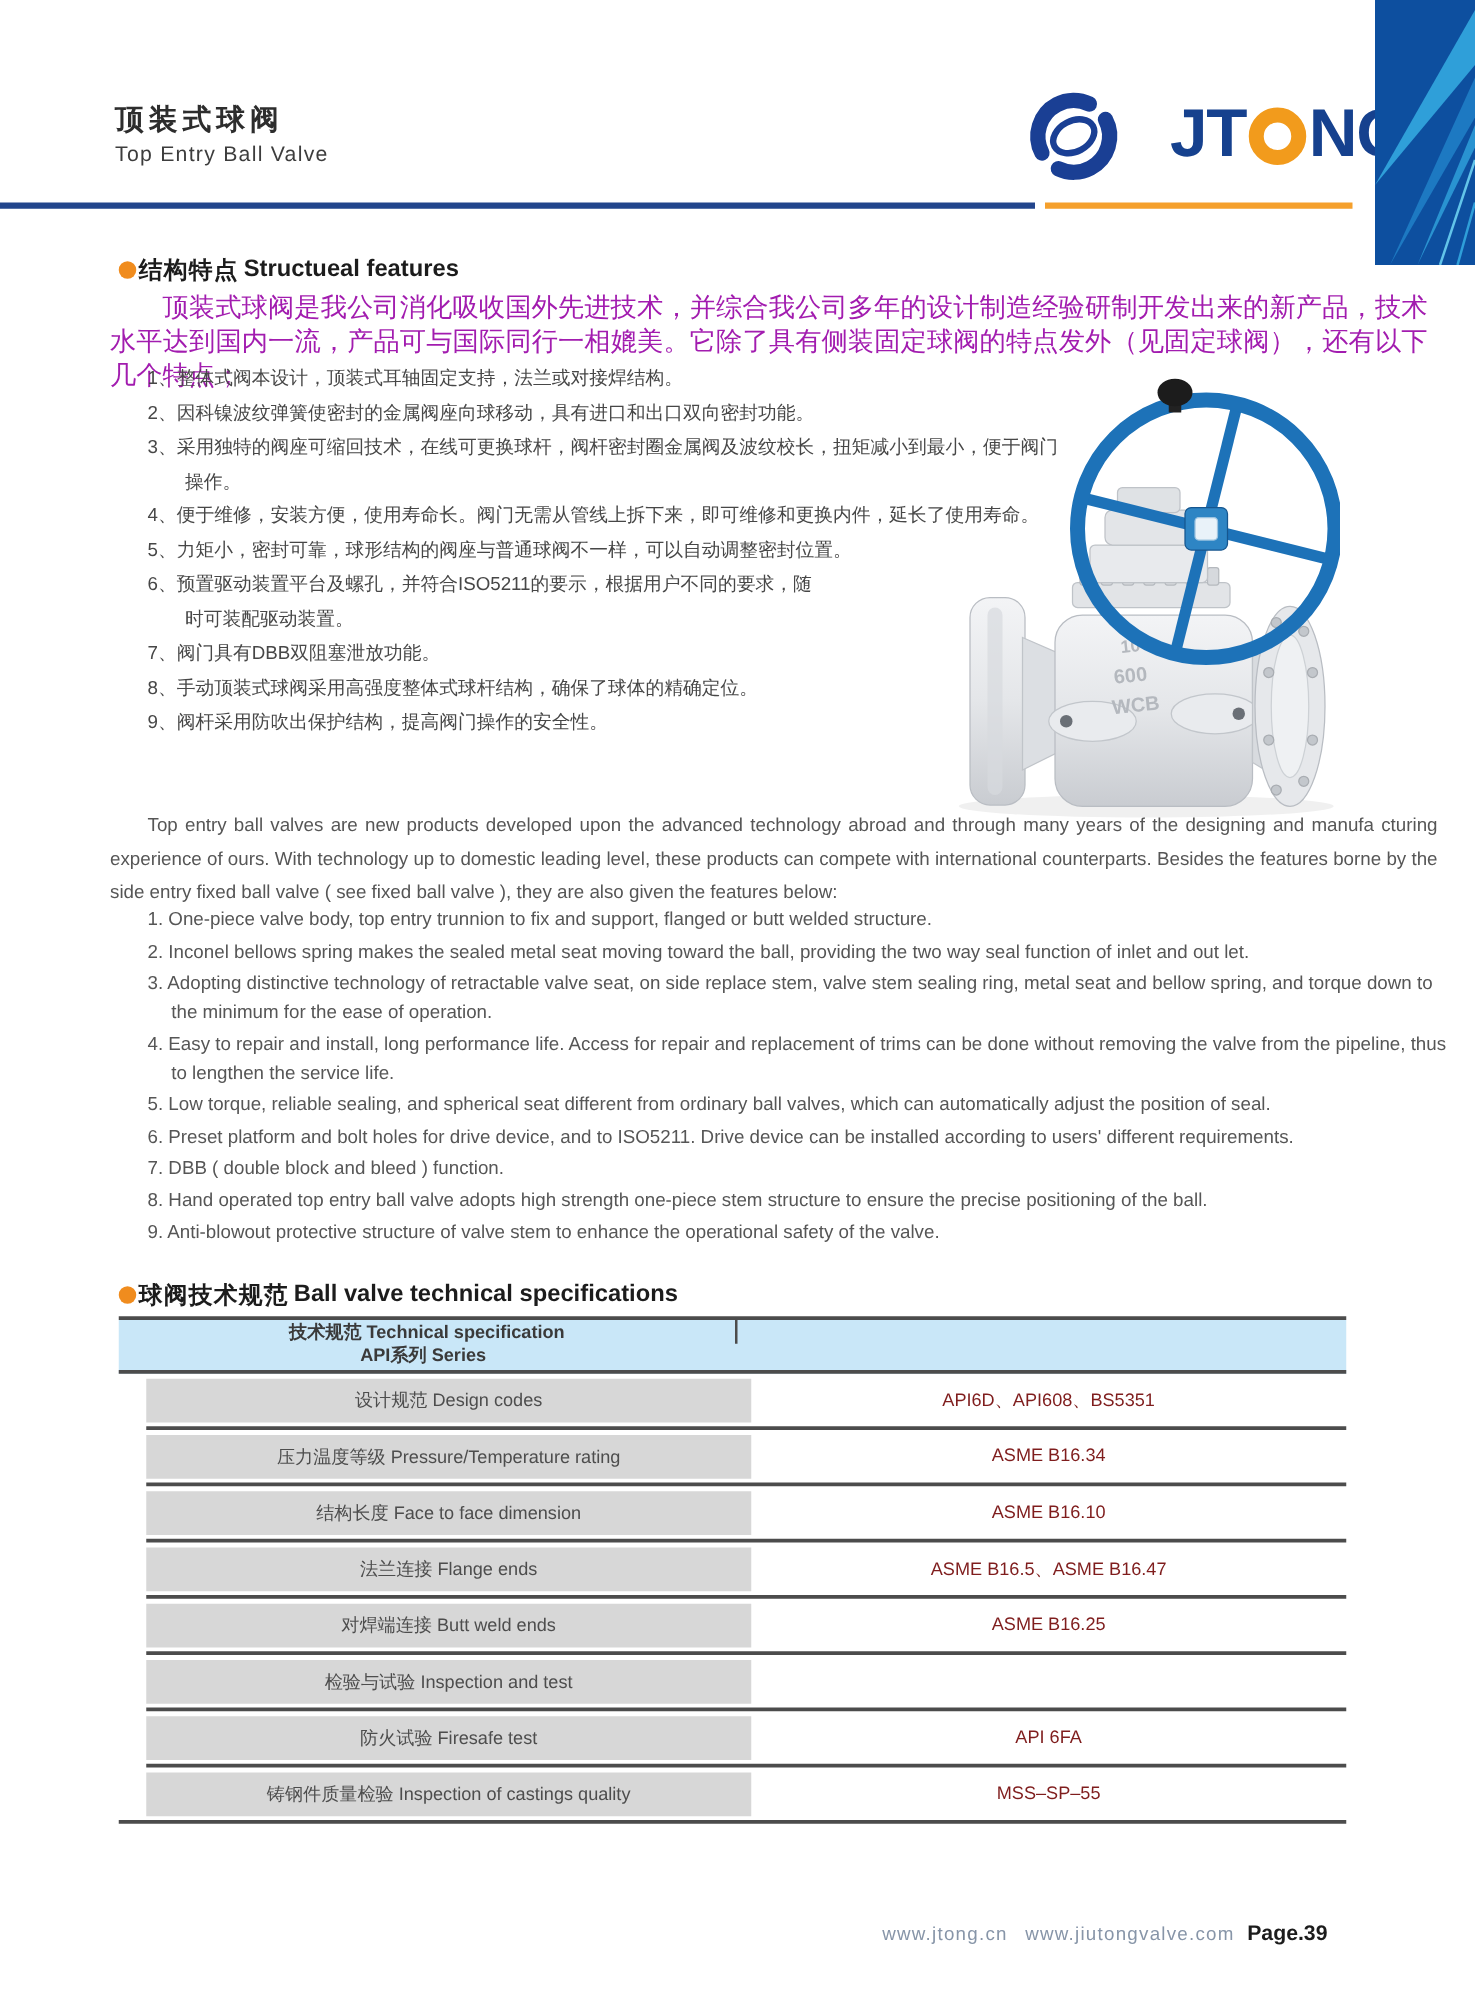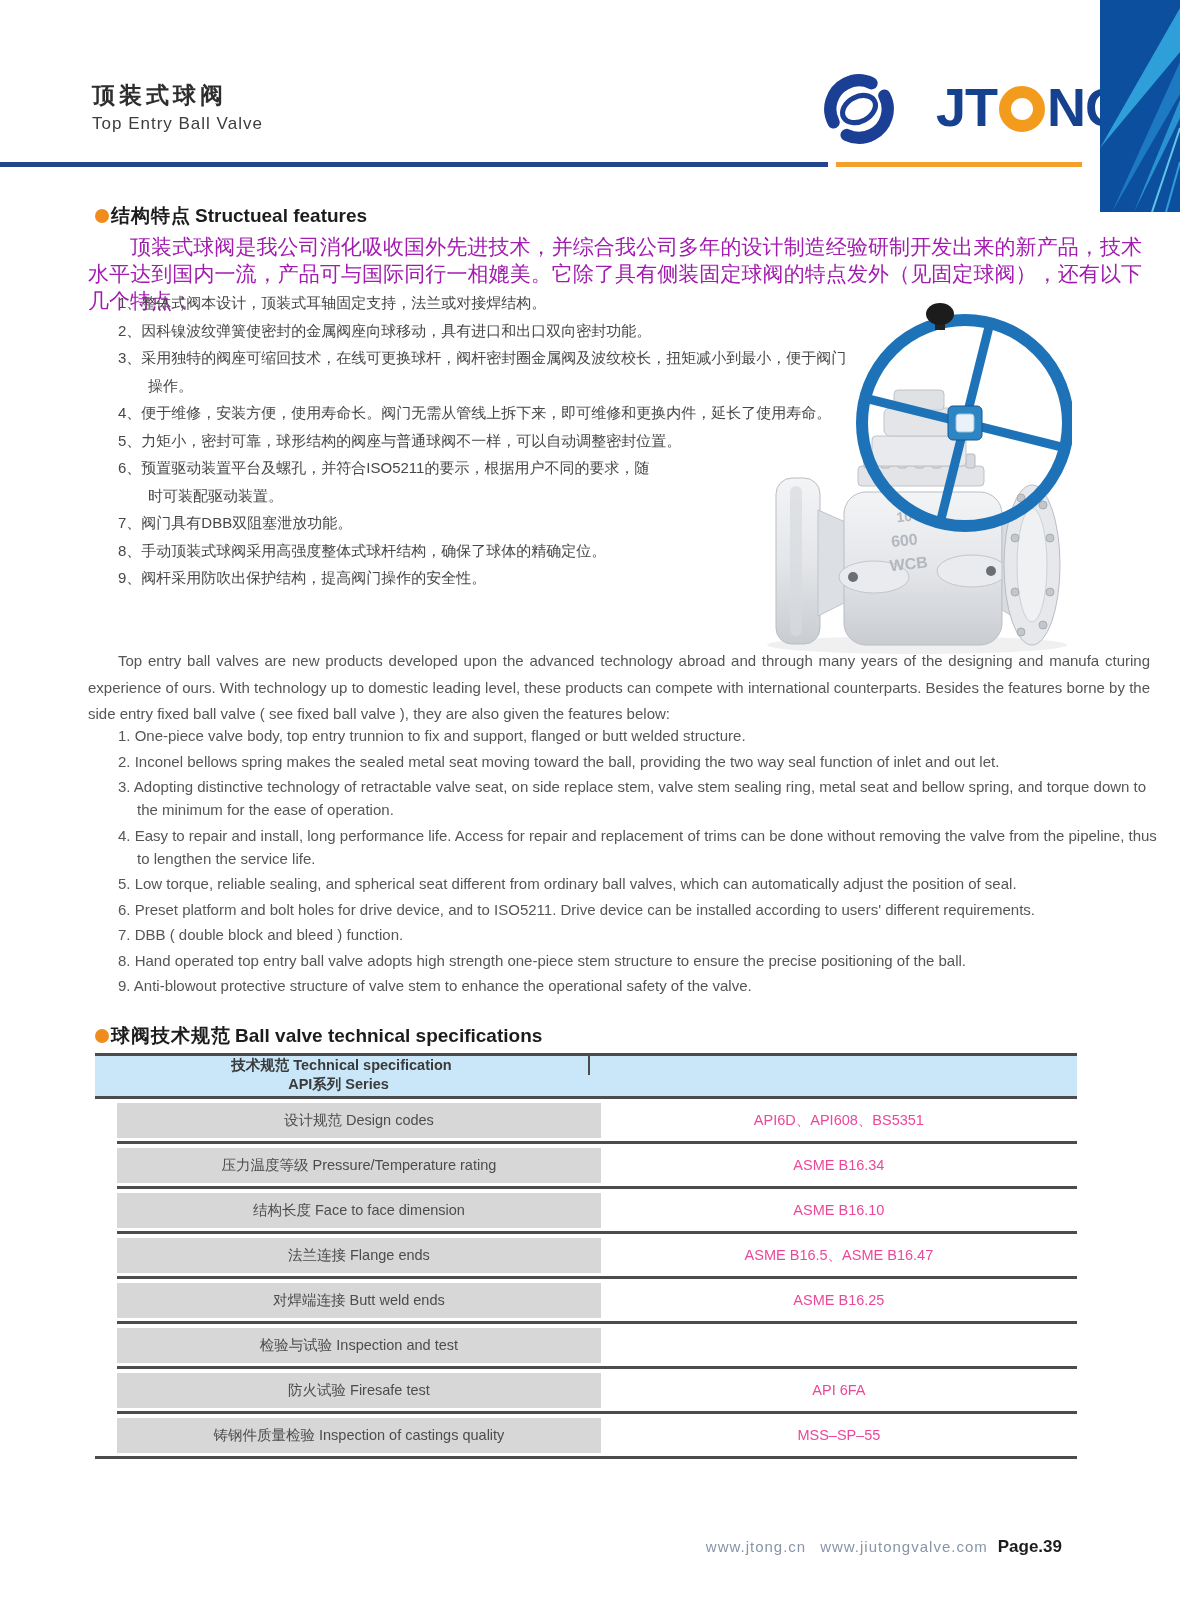--- a/index.html
+++ b/index.html
@@ -36,21 +36,21 @@
   
   .valve{position:absolute;left:732px;top:270px;width:340px;height:388px;}
   
   .spec-table{position:absolute;left:95px;top:1053px;width:982px;border-top:3px solid #4c4c4c;border-bottom:3px solid #4c4c4c;font-size:14.5px;color:#4d4d4d;}
   .spec-hrow{display:flex;height:40px;background:#c9e7f8;border-bottom:3px solid #4c4c4c;font-weight:bold;color:#3a3a3a;flex-direction:column;}
   .spec-hrow .c1{width:50.4%;display:flex;align-items:center;justify-content:center;border-right:2px solid #4c4c4c;box-sizing:border-box;}
   .spec-hrow .c2{width:49.6%;display:flex;align-items:center;justify-content:center;}
   .spec-row{display:flex;height:42px;border-bottom:3px solid #4c4c4c;margin-left:22px;}
   .spec-row:last-child{border-bottom:none;}
   .spec-row .c1{width:50.4%;background:#d7d7d7;margin:3.5px 0;display:flex;align-items:center;justify-content:center;box-sizing:border-box;}
-  .spec-row .c2{width:49.6%;display:flex;align-items:center;justify-content:center;color:#ec4899;}
+  .spec-row .c2{width:49.6%;display:flex;align-items:center;justify-content:center;color:#7f1d1d;}
   
   .footer{position:absolute;top:1537px;left:0;width:1062px;display:flex;justify-content:flex-end;align-items:baseline;gap:10px;}
   .footer .urls{font-size:15px;color:#8795a8;letter-spacing:1px;display:flex;gap:14px;}
   .footer .pageno{font-size:17px;font-weight:bold;color:#1c1c1c;}
 </style>
 </head>
 <body>
 
 <div class="page">
 

